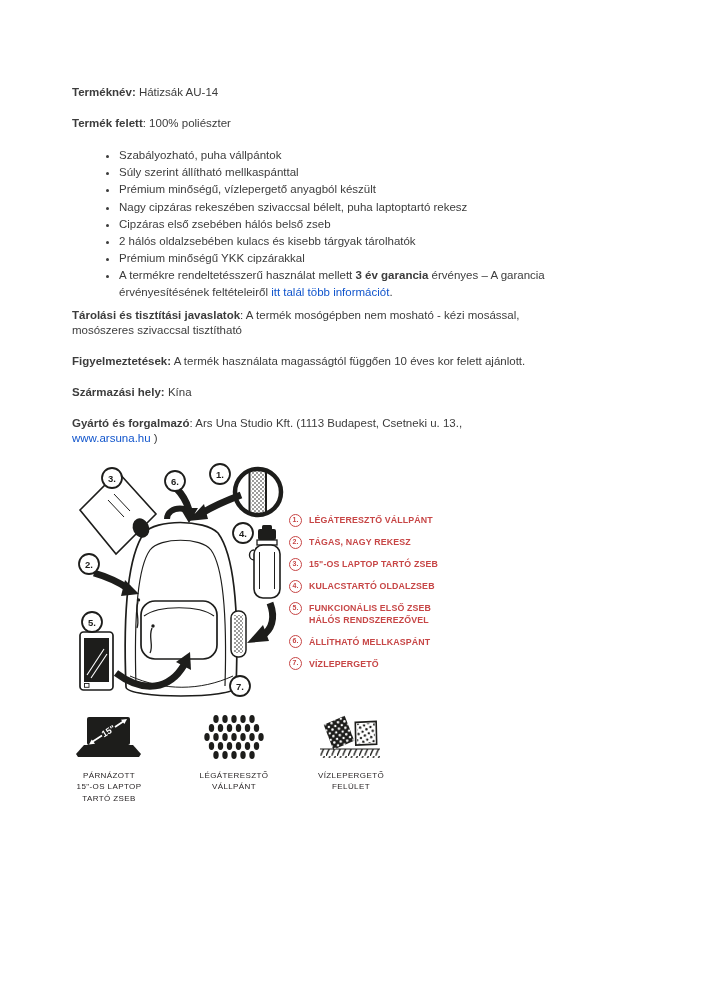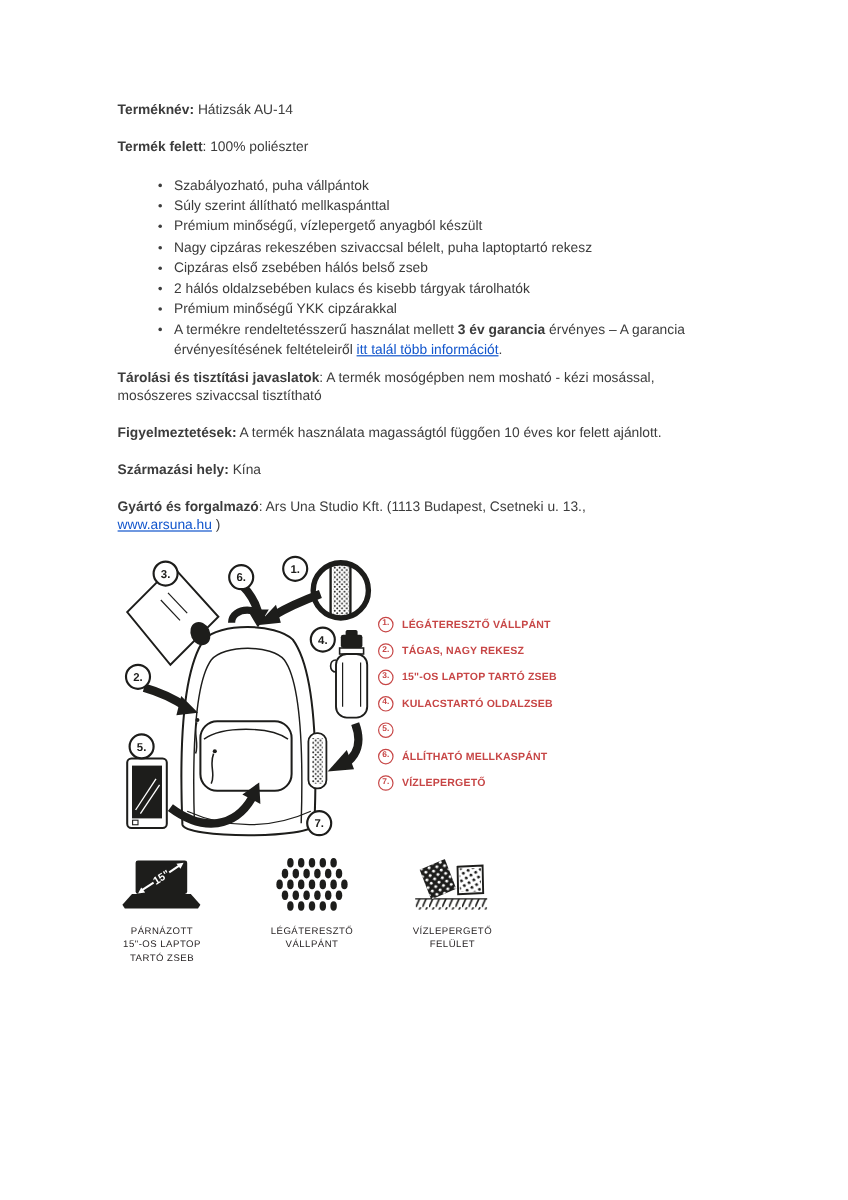--- a/index.html
+++ b/index.html
@@ -7,41 +7,41 @@
   .page {
     position: relative;
     width: 707px; height: 1000px;
     background: #ffffff;
     font-family: "Liberation Sans", sans-serif;
     color: #3c3c3c;
     overflow: hidden;
   }
   .content {
     position: absolute;
-    left: 98px; top: 85px;
+    left: 72px; top: 85px;
     width: 545px;
   }
   .para {
     font-size: 11.5px;
     line-height: 15px;
     margin: 0 0 16px 0;
   }
   .para b { font-weight: bold; color: #3c3c3c; }
   .pw { white-space: pre-wrap; }
   ul.props {
     margin: 13px 0 8px 0;
     padding-left: 47px;
     list-style: disc;
   }
   ul.props li {
     font-size: 11.5px;
     line-height: 16.2px;
     margin-bottom: 1px;
   }
-  a.doclink { color: #1155cc; text-decoration: underline; cursor: pointer; }
+  a.doclink { color: #1155cc; cursor: pointer; }
   
   .illustration-row {
     position: relative;
     height: 252px;
     margin-top: 6px;
   }
   .backpack-svg { position: absolute; left: 2px; top: 0; }
   .legend {
     position: absolute;
     left: 217px; top: 52px;
@@ -248,20 +248,22 @@
         <div class="legend-item">
             <span class="lnum">3.</span>
             <span class="ltext">15"-OS LAPTOP TARTÓ ZSEB</span>
           </div>
         <div class="legend-item">
             <span class="lnum">4.</span>
             <span class="ltext">KULACSTARTÓ OLDALZSEB</span>
           </div>
         <div class="legend-item">
             <span class="lnum">5.</span>
+            <span class="ltext">FUNKCIONÁLIS ELSŐ ZSEB
+HÁLÓS RENDSZEREZŐVEL</span>
           </div>
         <div class="legend-item">
             <span class="lnum">6.</span>
             <span class="ltext">ÁLLÍTHATÓ MELLKASPÁNT</span>
           </div>
         <div class="legend-item">
             <span class="lnum">7.</span>
             <span class="ltext">VÍZLEPERGETŐ</span>
           </div>
       </div>

